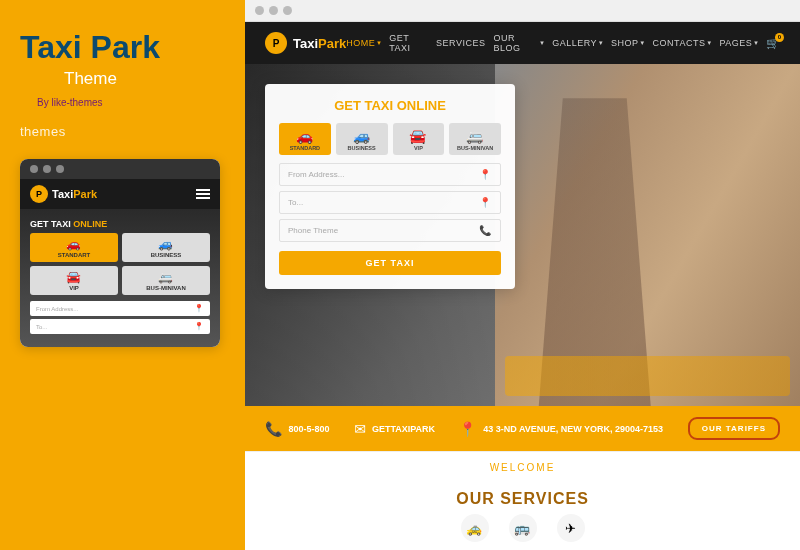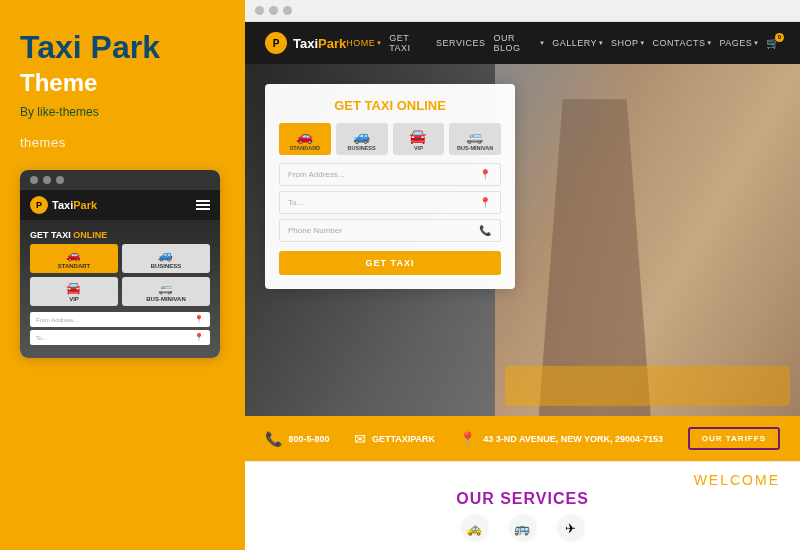--- a/index.html
+++ b/index.html
@@ -22,29 +22,31 @@
       align-items: flex-start;
     }
     .left-title {
       font-size: 32px;
       font-weight: 900;
       color: #0c4a6e;
       line-height: 1.1;
       margin-bottom: 4px;
     }
     .left-subtitle {
-      font-size: 24px;
-      font-weight: 700;
+      font-size: 17px;
+      font-weight: 400;
       color: #fff;
       margin-bottom: 8px;
+      margin-left: 44px;
     }
     .left-author {
-      font-size: 12px;
-      color: #14532d;
+      font-size: 10px;
+      color: #701a75;
       margin-bottom: 16px;
+      margin-left: 17px;
     }
     .themes-label {
       font-size: 13px;
       color: rgba(255,255,255,0.85);
       margin-bottom: 20px;
       text-transform: lowercase;
       letter-spacing: 0.5px;
     }
 
     
@@ -306,51 +308,50 @@
       display: flex;
       align-items: center;
       justify-content: space-between;
     }
     .yellow-bar-item {
       display: flex; align-items: center; gap: 6px;
     }
     .yellow-bar-icon { font-size: 14px; color: #fff; }
     .yellow-bar-text { font-size: 9px; color: #fff; font-weight: bold; }
     .yellow-bar-btn {
-      border: 2px solid #701a75;
-      border-radius: 3px;
+      border: 2px solid #c2410c;
+      border-radius: 9px;
       padding: 5px 12px;
       font-size: 8px;
       font-weight: bold;
       color: #fff;
       background: transparent;
       text-transform: uppercase;
       letter-spacing: 1px;
       cursor: pointer;
     }
 
     
     .services-section {
       background: #fff;
       padding: 10px 20px 8px;
       text-align: center;
       border-top: 1px solid #eee;
     }
     .services-welcome {
-      font-size: 14px;
+      font-size: 10px;
       color: #F5A800;
       letter-spacing: 2px;
       text-transform: uppercase;
-      margin-bottom: 2px;
-      text-align: right;
+      margin-bottom: 17px;
     }
     .services-title {
       font-size: 16px;
       font-weight: 900;
-      color: #a21caf;
+      color: #a16207;
       letter-spacing: 1px;
     }
     .services-icons-row {
       display: flex;
       justify-content: center;
       gap: 20px;
       margin-top: 6px;
     }
     .services-icon-item {
       display: flex; flex-direction: column; align-items: center; gap: 3px;
@@ -492,21 +493,21 @@
         <div class="booking-input">
           <span class="booking-input-text">From Address...</span>
           <span class="booking-input-icon">📍</span>
         </div>
         <div class="booking-input">
           <span class="booking-input-text">To...</span>
           <span class="booking-input-icon">📍</span>
         </div>
         <div style="display:flex;gap:5px;">
           <div class="booking-input" style="flex:1;">
-            <span class="booking-input-text">Phone Number</span>
+            <span class="booking-input-text">Phone Theme</span>
             <span class="booking-input-icon">📞</span>
           </div>
         </div>
         <button class="booking-btn">GET TAXI</button>
       </div>
     </div>
 
     <div class="yellow-bar">
       <div class="yellow-bar-item">
         <span class="yellow-bar-icon">📞</span>

